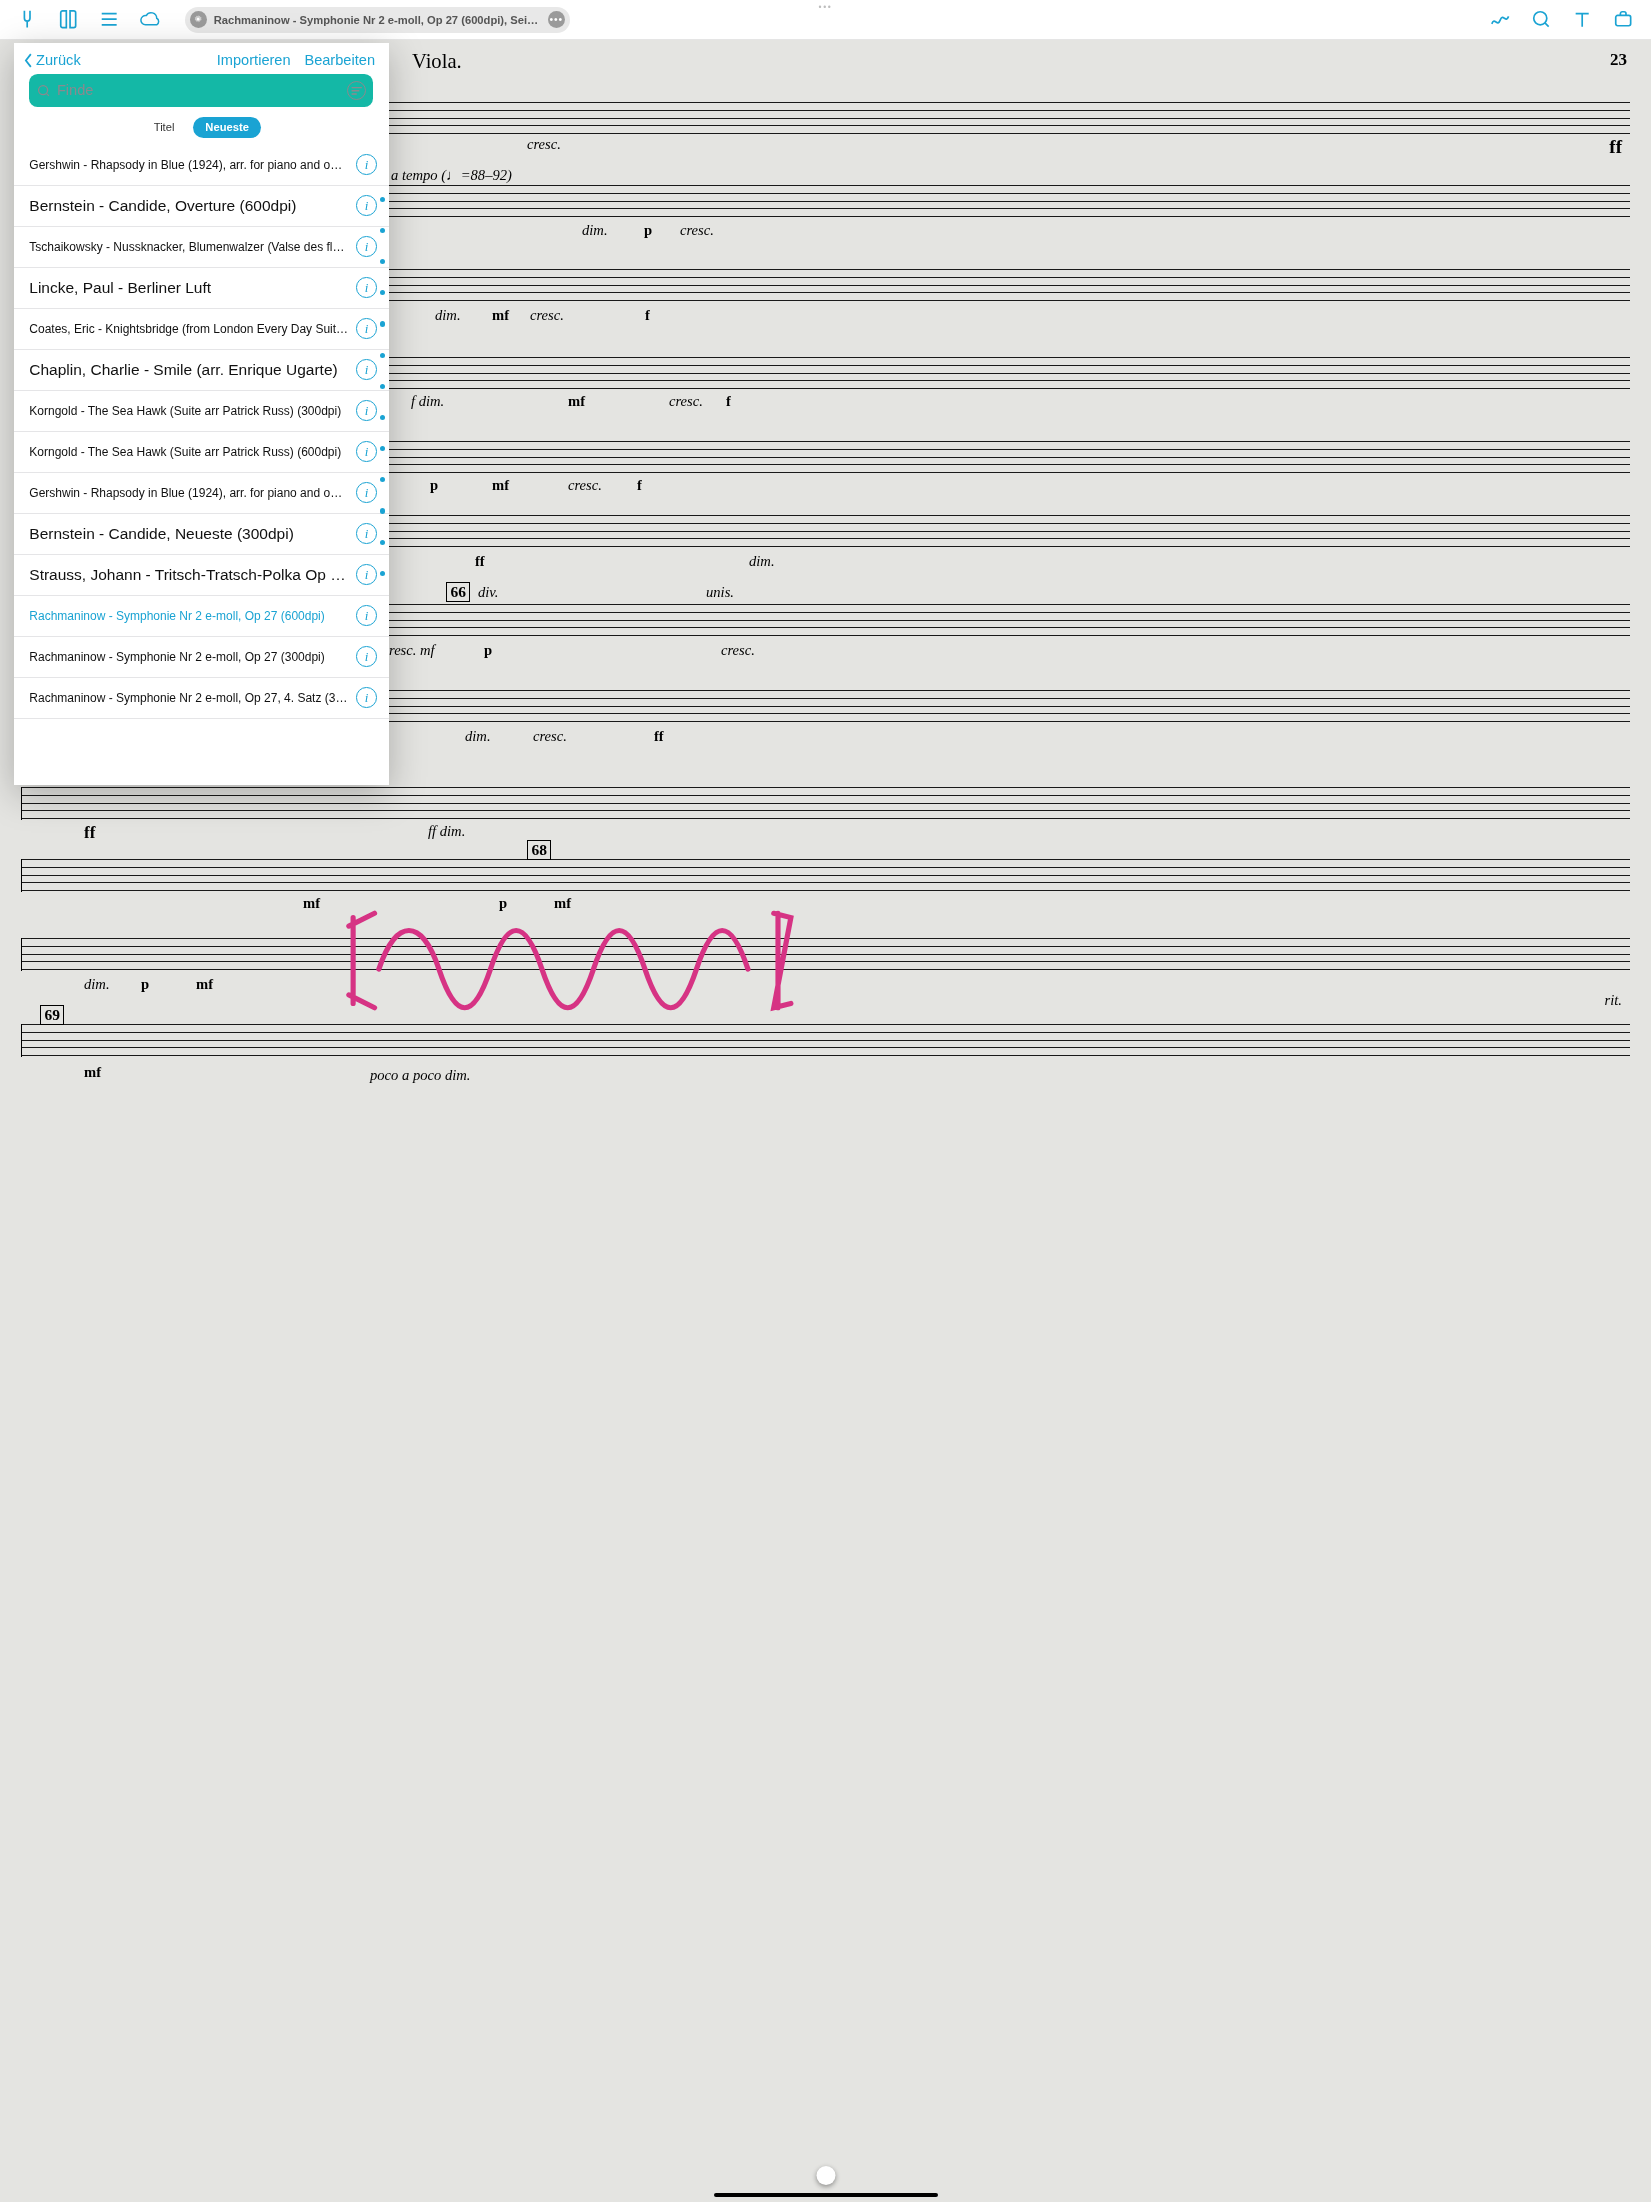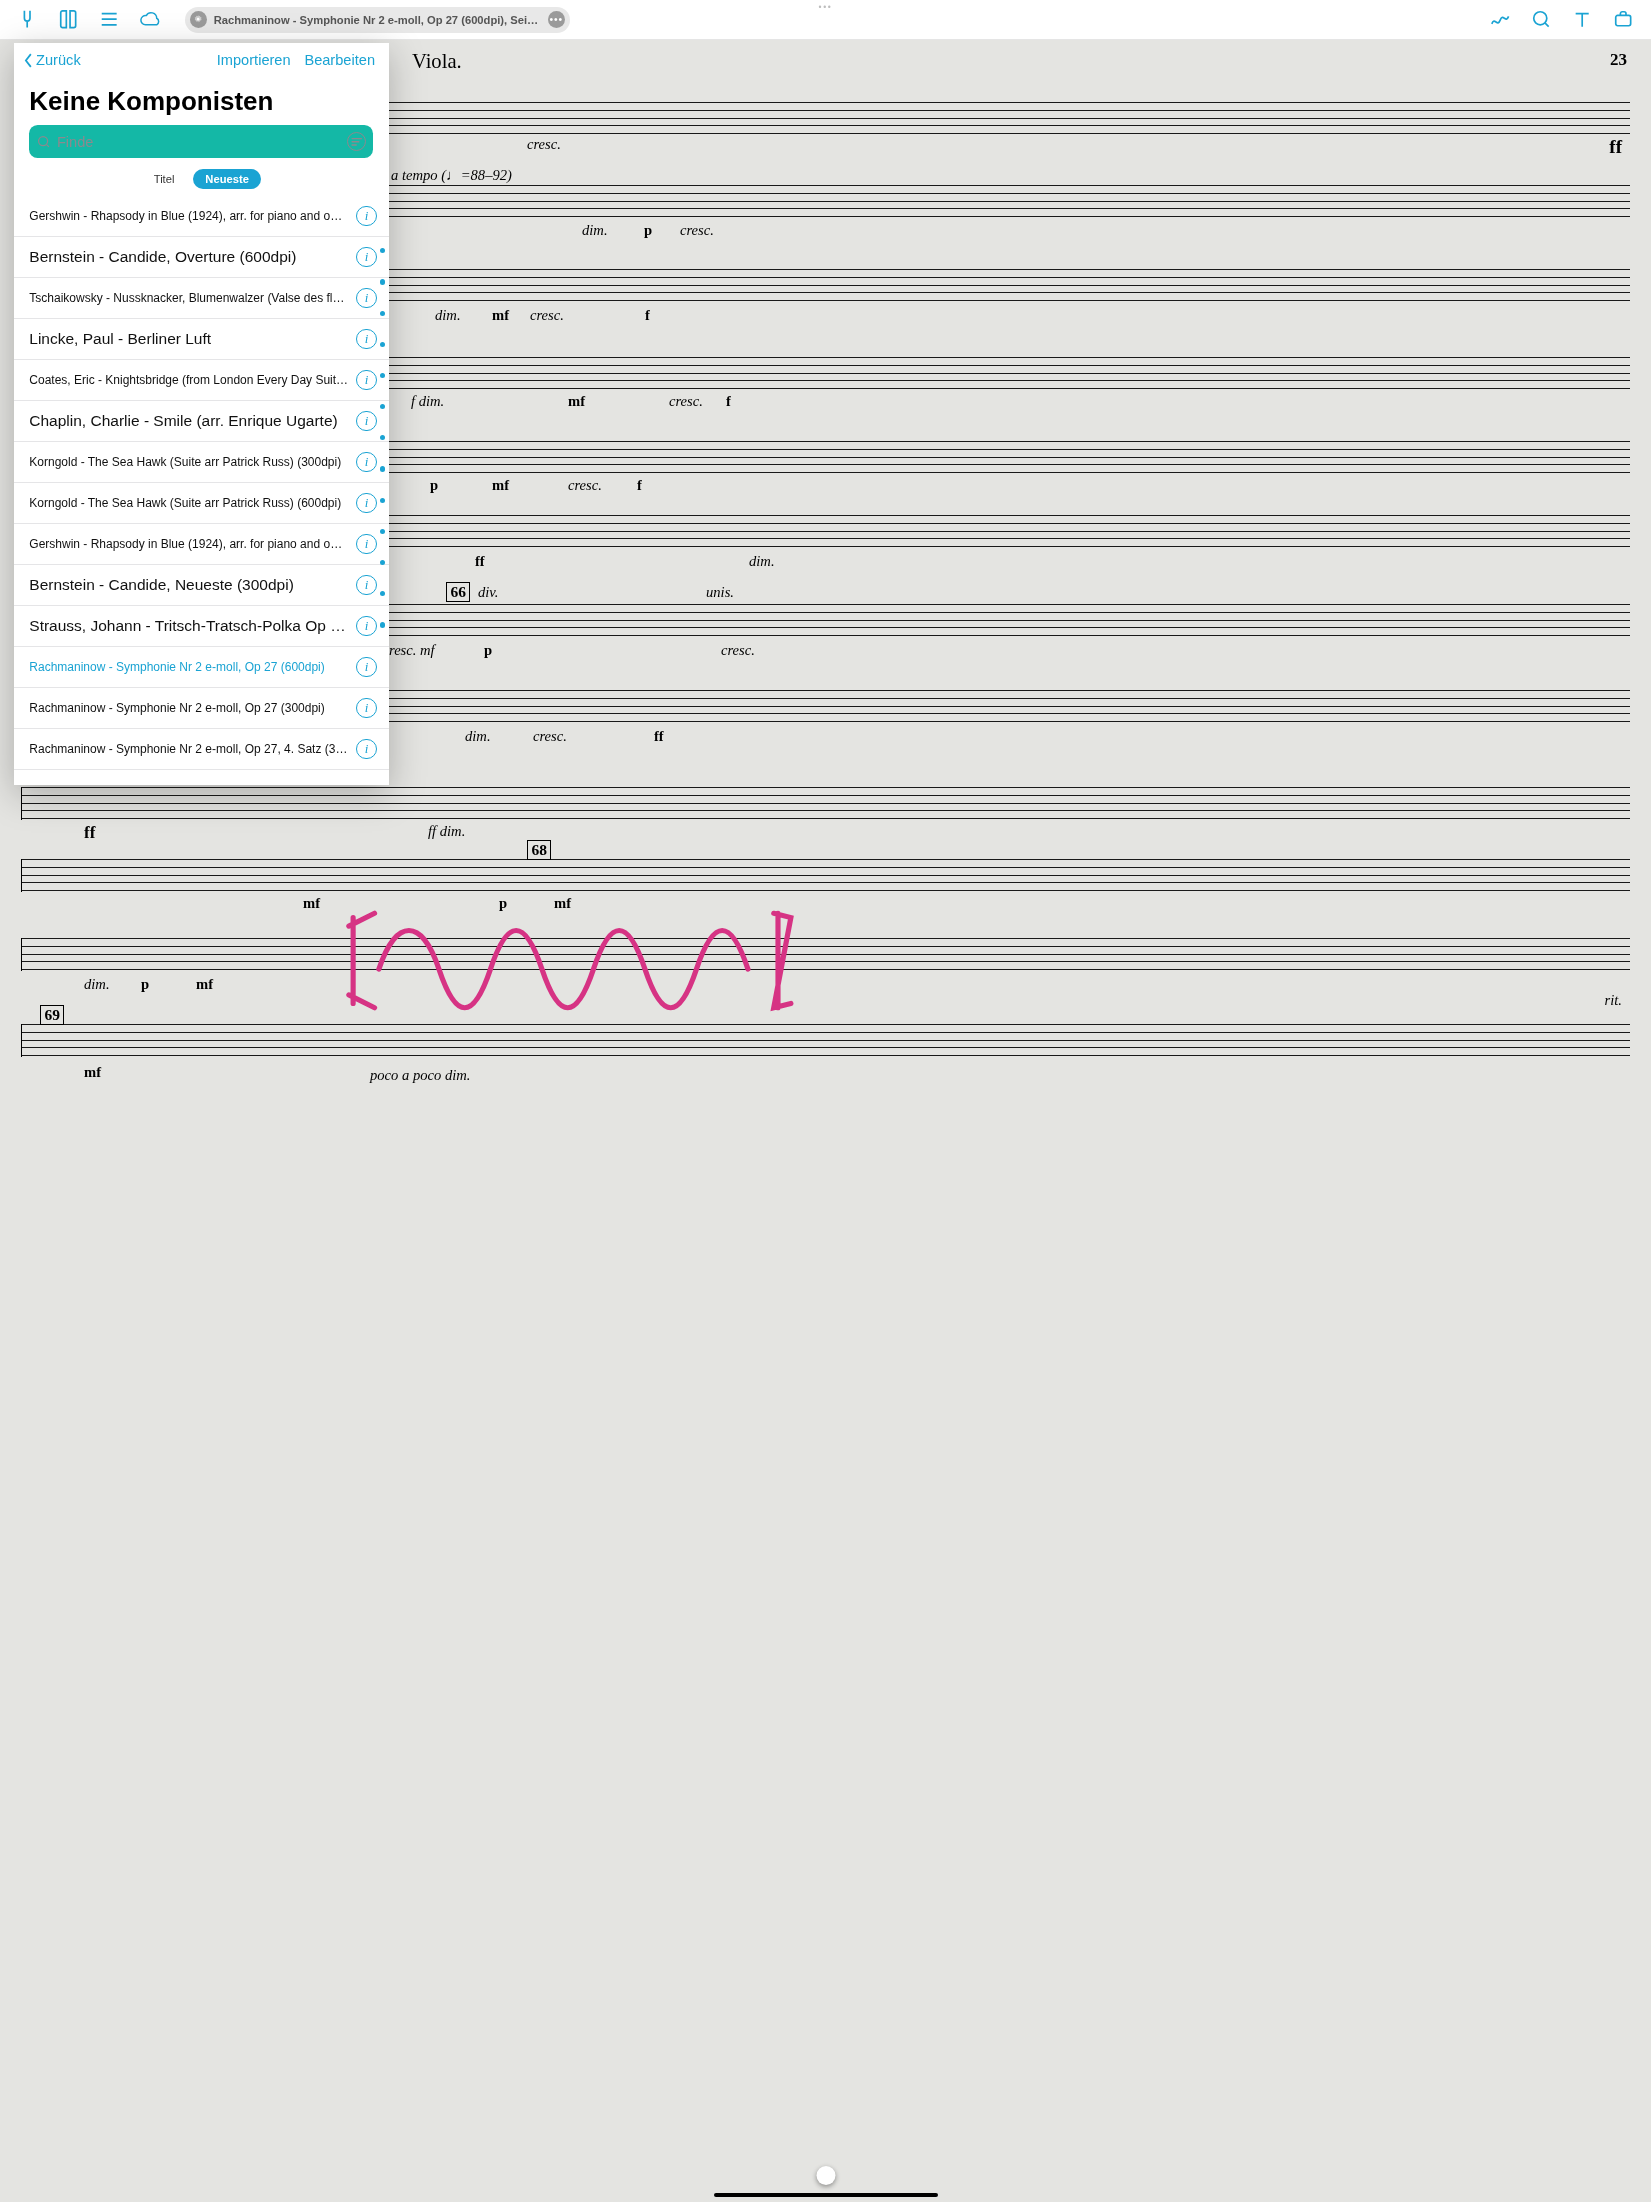--- a/index.html
+++ b/index.html
@@ -353,21 +353,20 @@
           <path d="M11 3 4 12l7 9"></path>
         </svg>
       <span>Zurück</span>
     </div>
     <div class="header-actions">
       <span>Importieren</span>
       <span>Bearbeiten</span>
     </div>
   </div>
 
-  <div class="panel-title">Keine Komponisten</div>
 
   <div class="search-row">
     <svg viewBox="0 0 24 24">
         <circle cx="11" cy="11" r="7"></circle>
         <path d="m20 20-4-4"></path>
       </svg>
     <input type="text" placeholder="Finde" style="">
     <span class="mini-lines">
       <svg viewBox="0 0 24 24" width="10.3" height="10.3">
           <path d="M4 7h16M4 12h12M4 17h8" stroke="#8a8a8e" stroke-width="2"></path>

